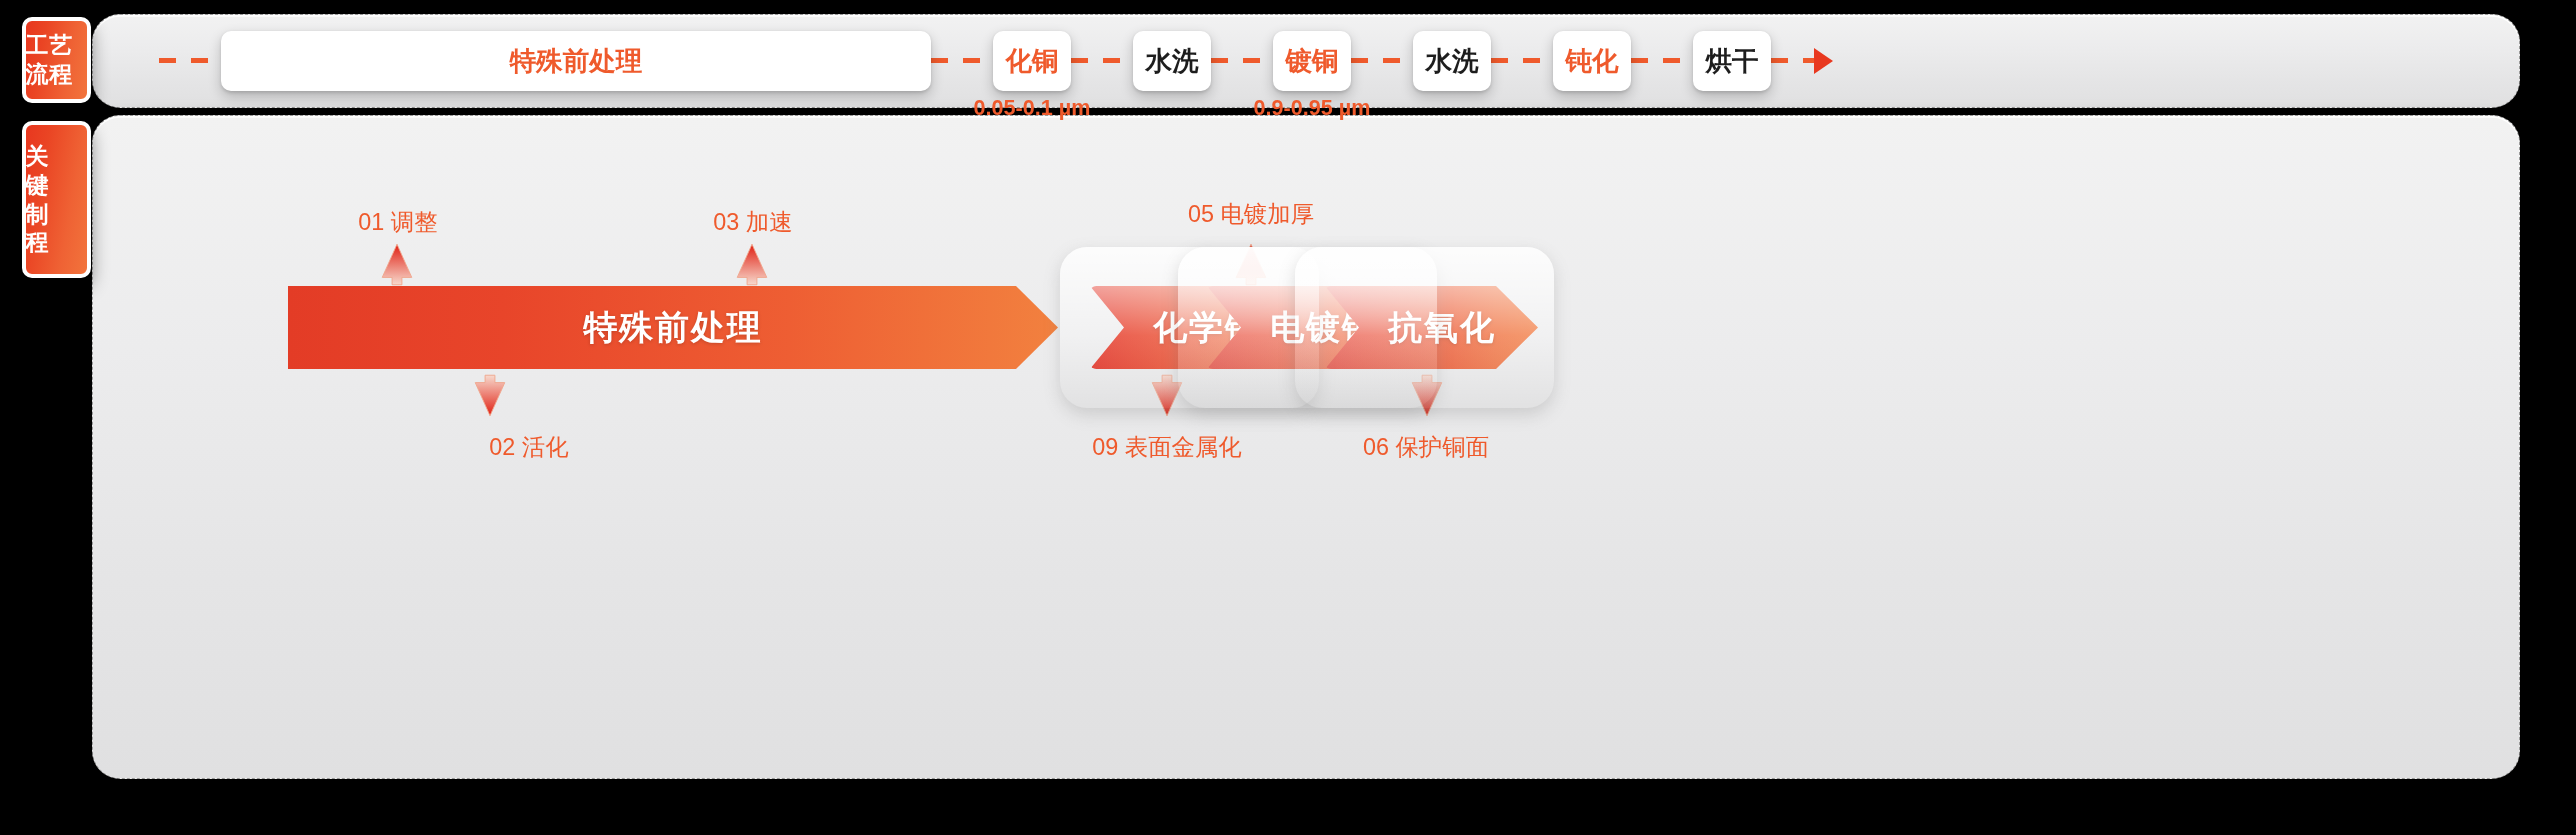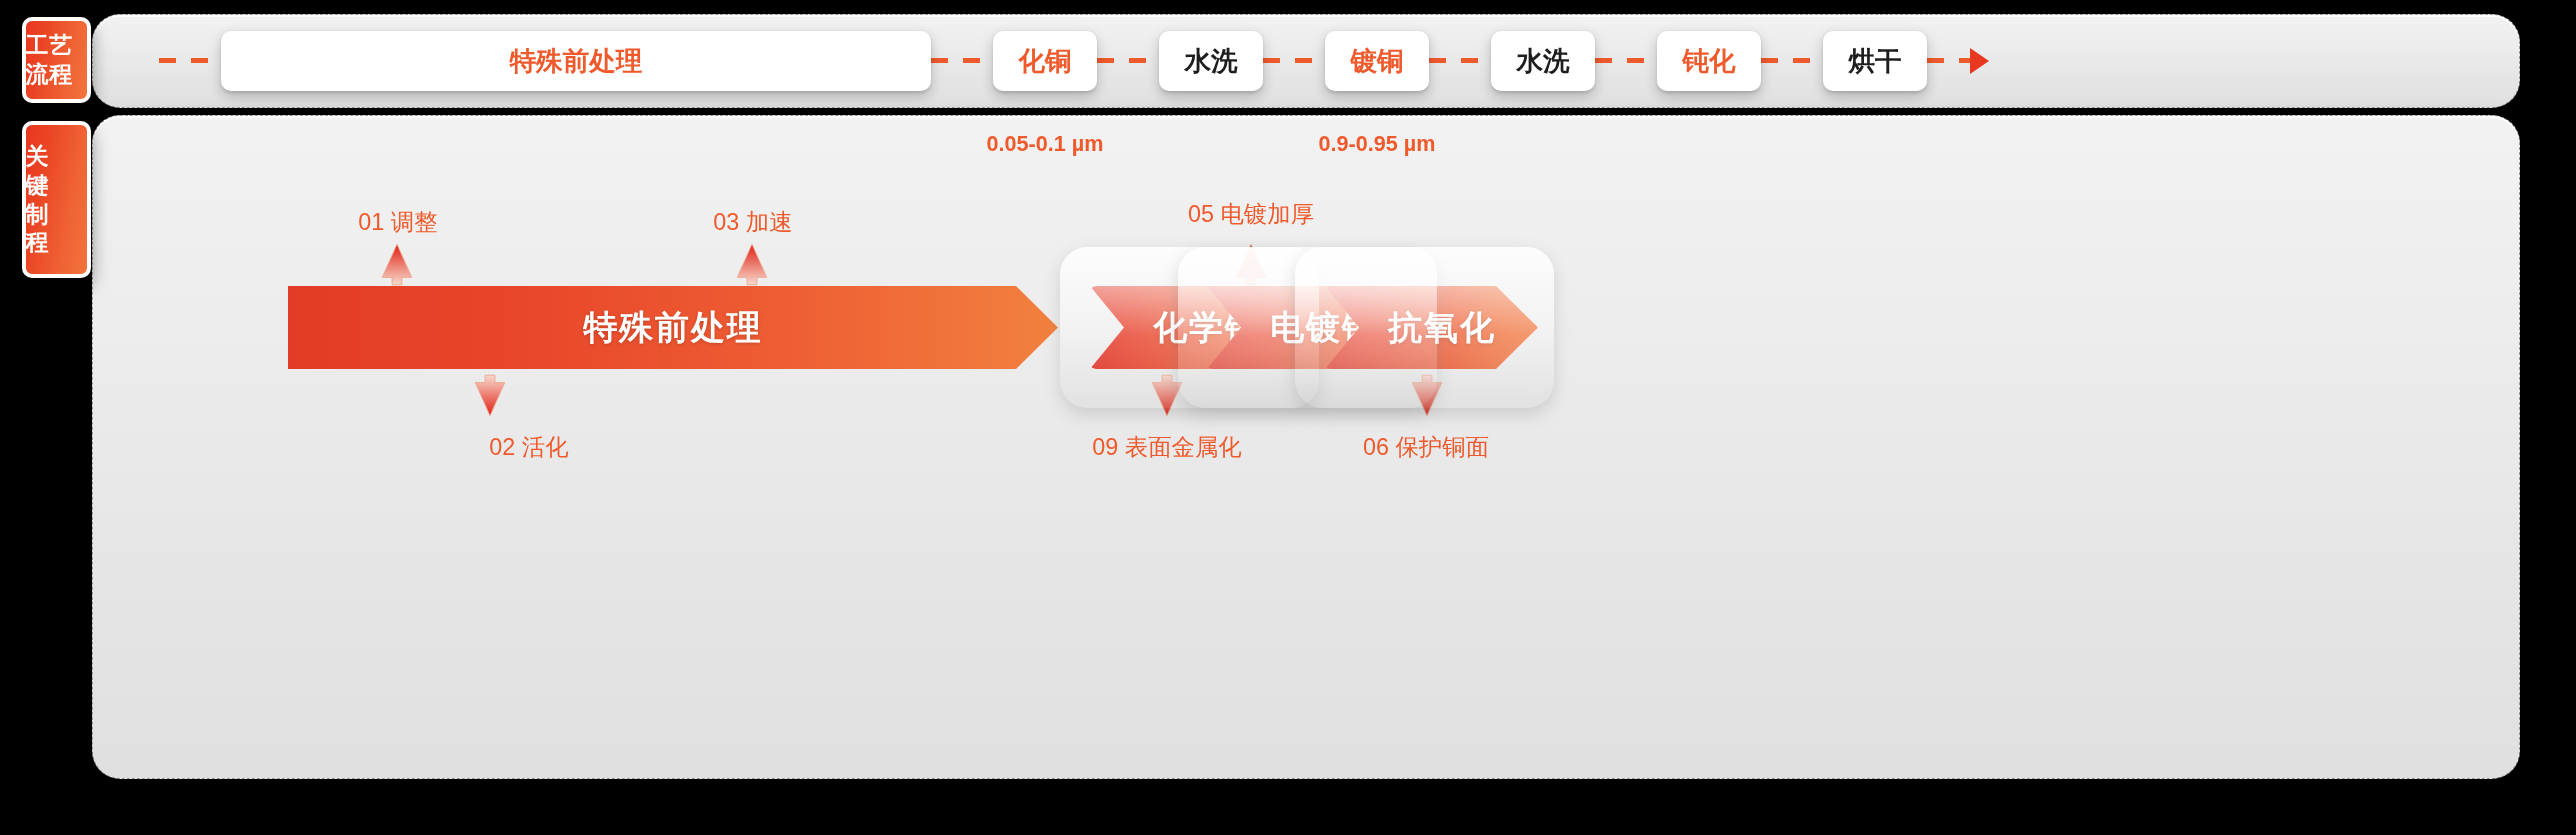--- a/index.html
+++ b/index.html
@@ -103,34 +103,33 @@
     border-radius: 10px;
     height: 60px;
     display: flex;
     align-items: center;
     justify-content: center;
     font-size: 26.5px;
     font-weight: 700;
     box-shadow: 0 5.5px 12.3px rgba(0,0,0,.20), 0 1.2px 3.1px rgba(0,0,0,.12);
   }
   .flow-card.wide  { width: 710px; }
-  .flow-card.norm  { width: 104px; }
+  .flow-card.norm  { width: 78px; }
   .flow-card.orange-text { color: #ef5a2c; }
   .flow-card.dark-text   { color: #1d1d1d; }
 
   .thickness {
     position: absolute;
     top: 64px;
     left: 50%;
     transform: translateX(-50%);
     white-space: nowrap;
     color: #ef5a2c;
     font-size: 21.6px;
     font-weight: 600;
-    margin-top: 36px;
   }
 
   
   #key-band {
     position: absolute;
     left: 92px; top: 115px;
     width: 2428px; height: 664px;
     z-index: 4;
   }
 

